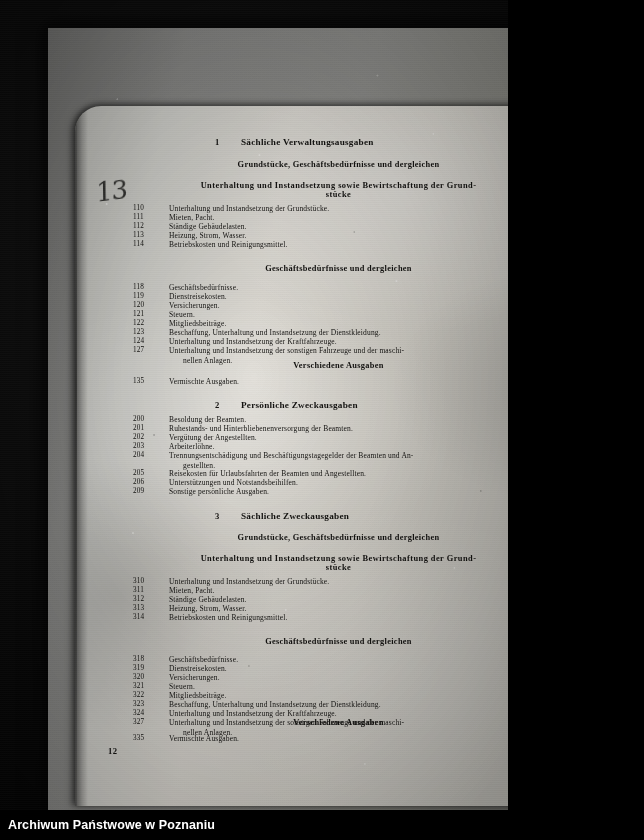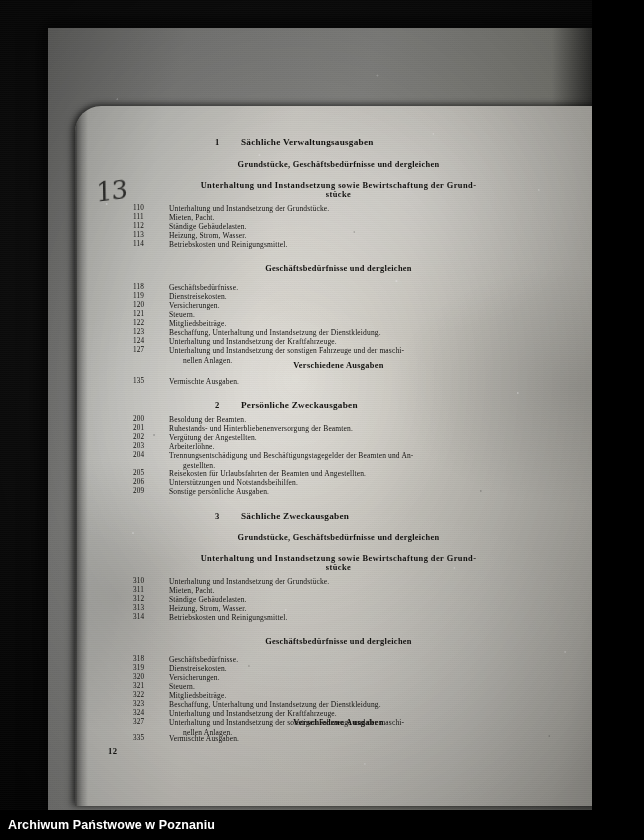--- a/index.html
+++ b/index.html
@@ -8,21 +8,21 @@
   }
   body {
     width: 644px; height: 840px;
     overflow: hidden;
     font-family: "Liberation Serif", serif;
   }
 
   
   #scan {
     position: relative;
-    width: 592px; height: 840px;
+    width: 508px; height: 840px;
     background: #050505;
     overflow: hidden;
   }
 
   
   .backing {
     position: absolute; inset: 0;
     background:
       radial-gradient(ellipse 120% 80% at 45% 35%, #151515 0%, #090909 55%, #020202 100%);
   }

